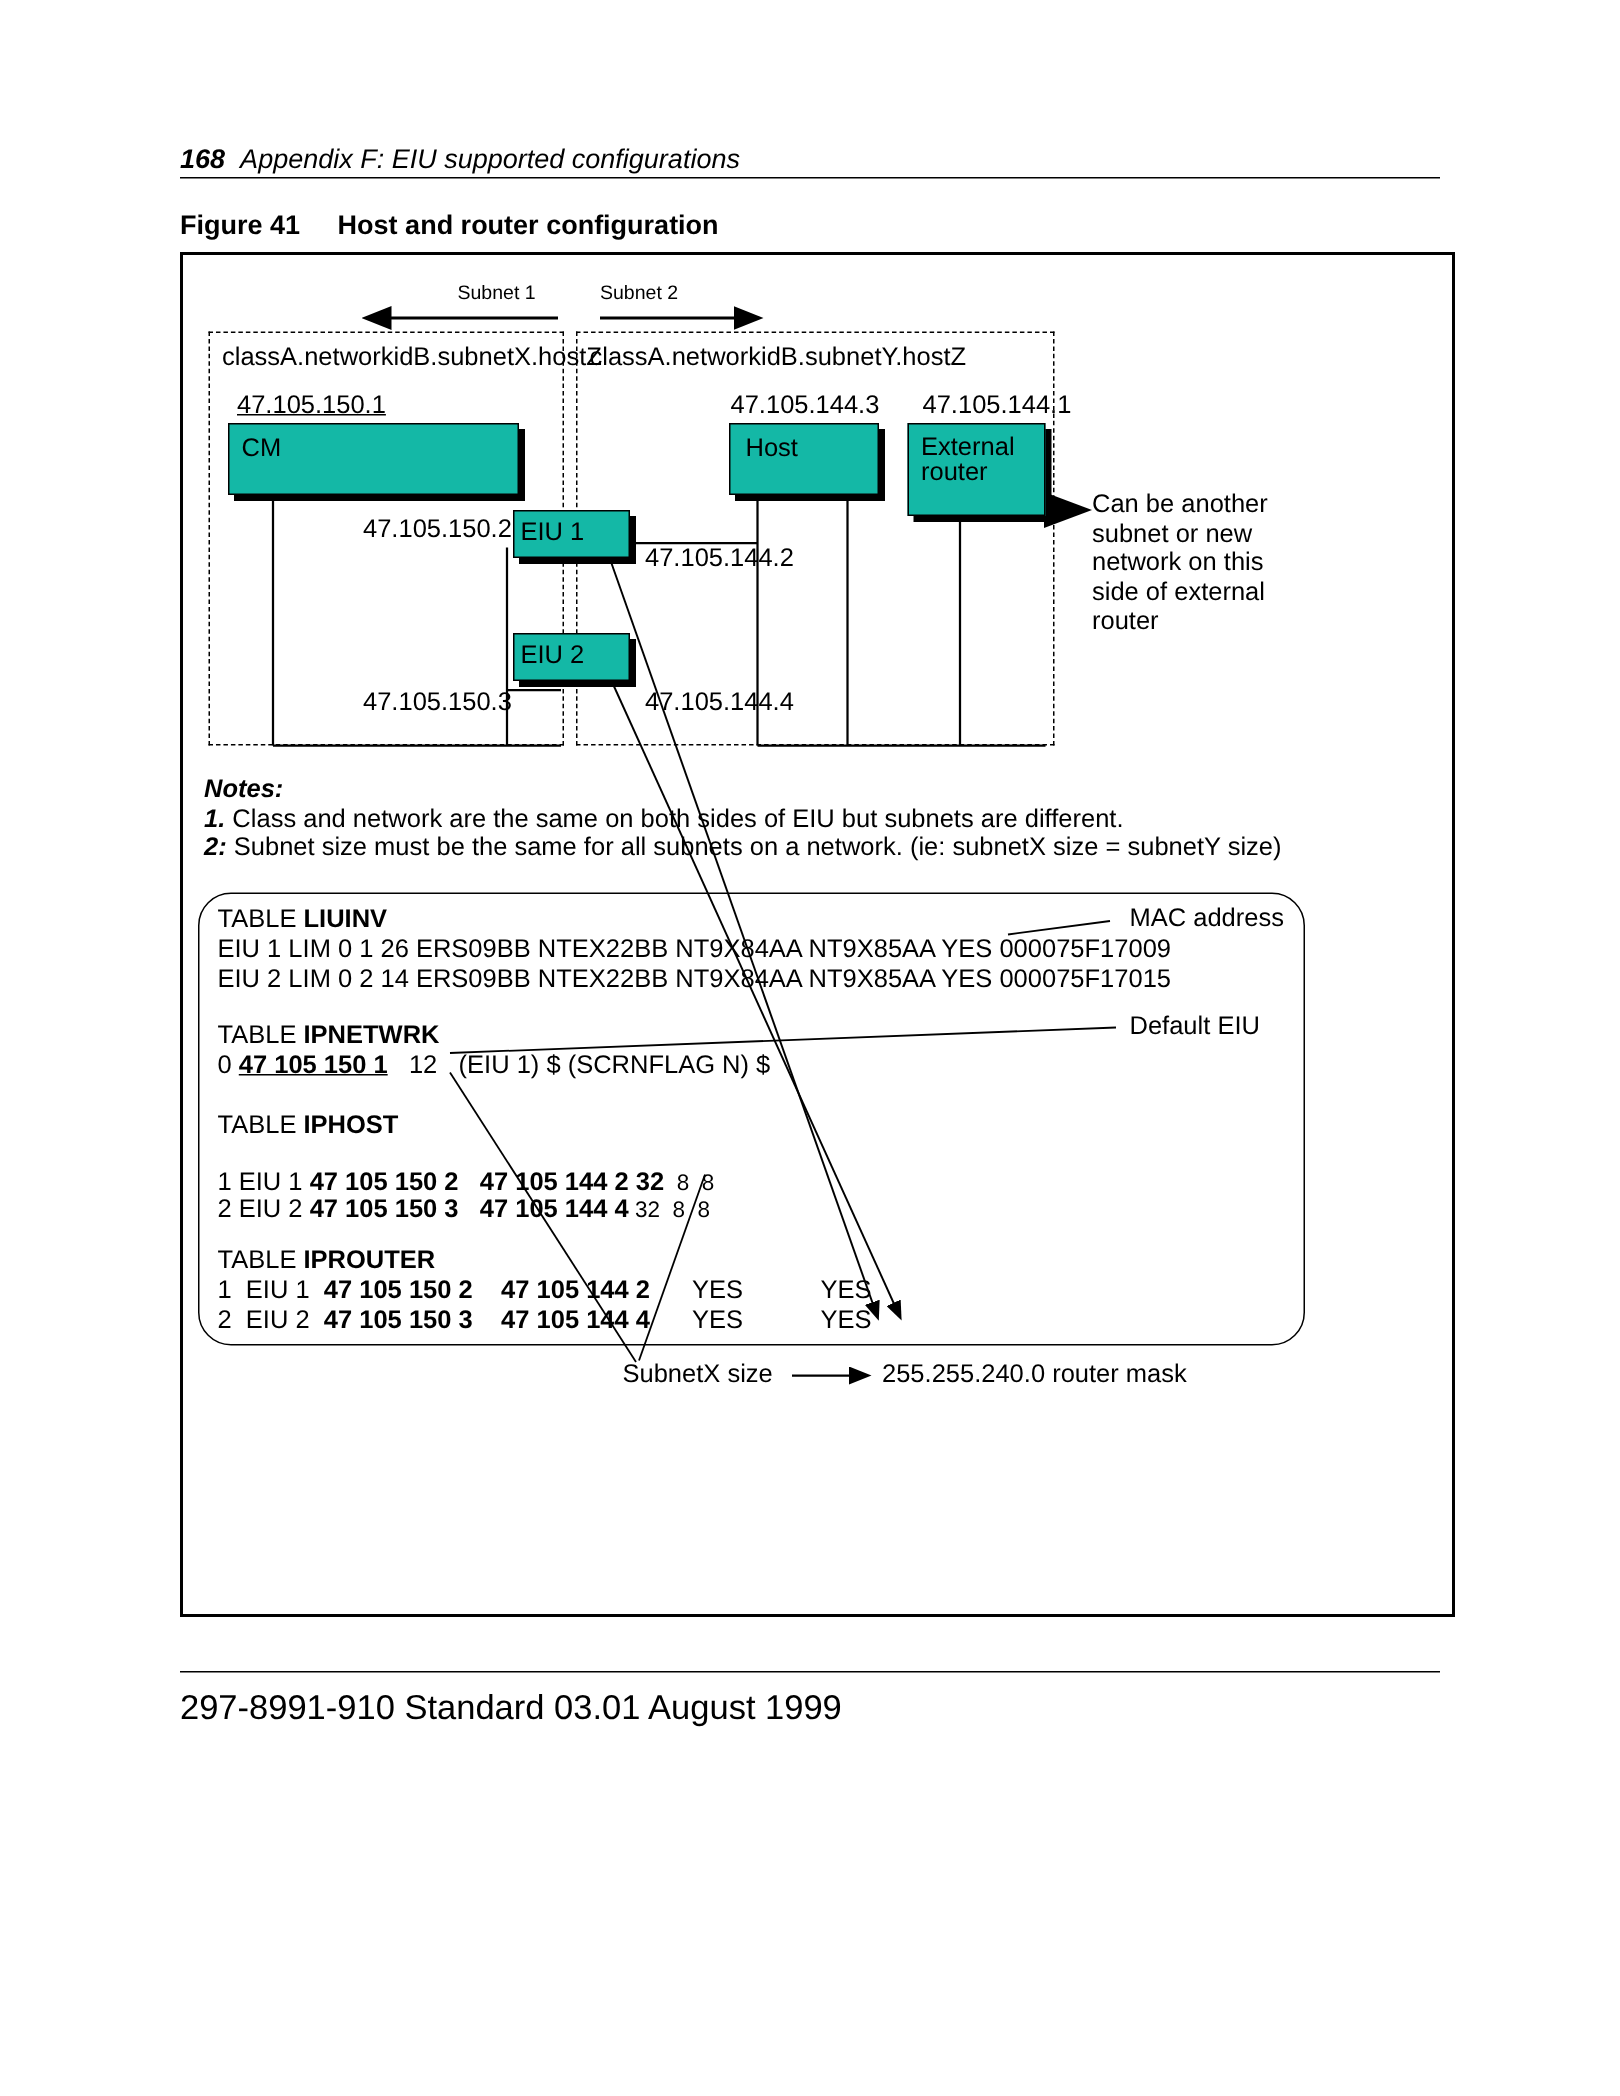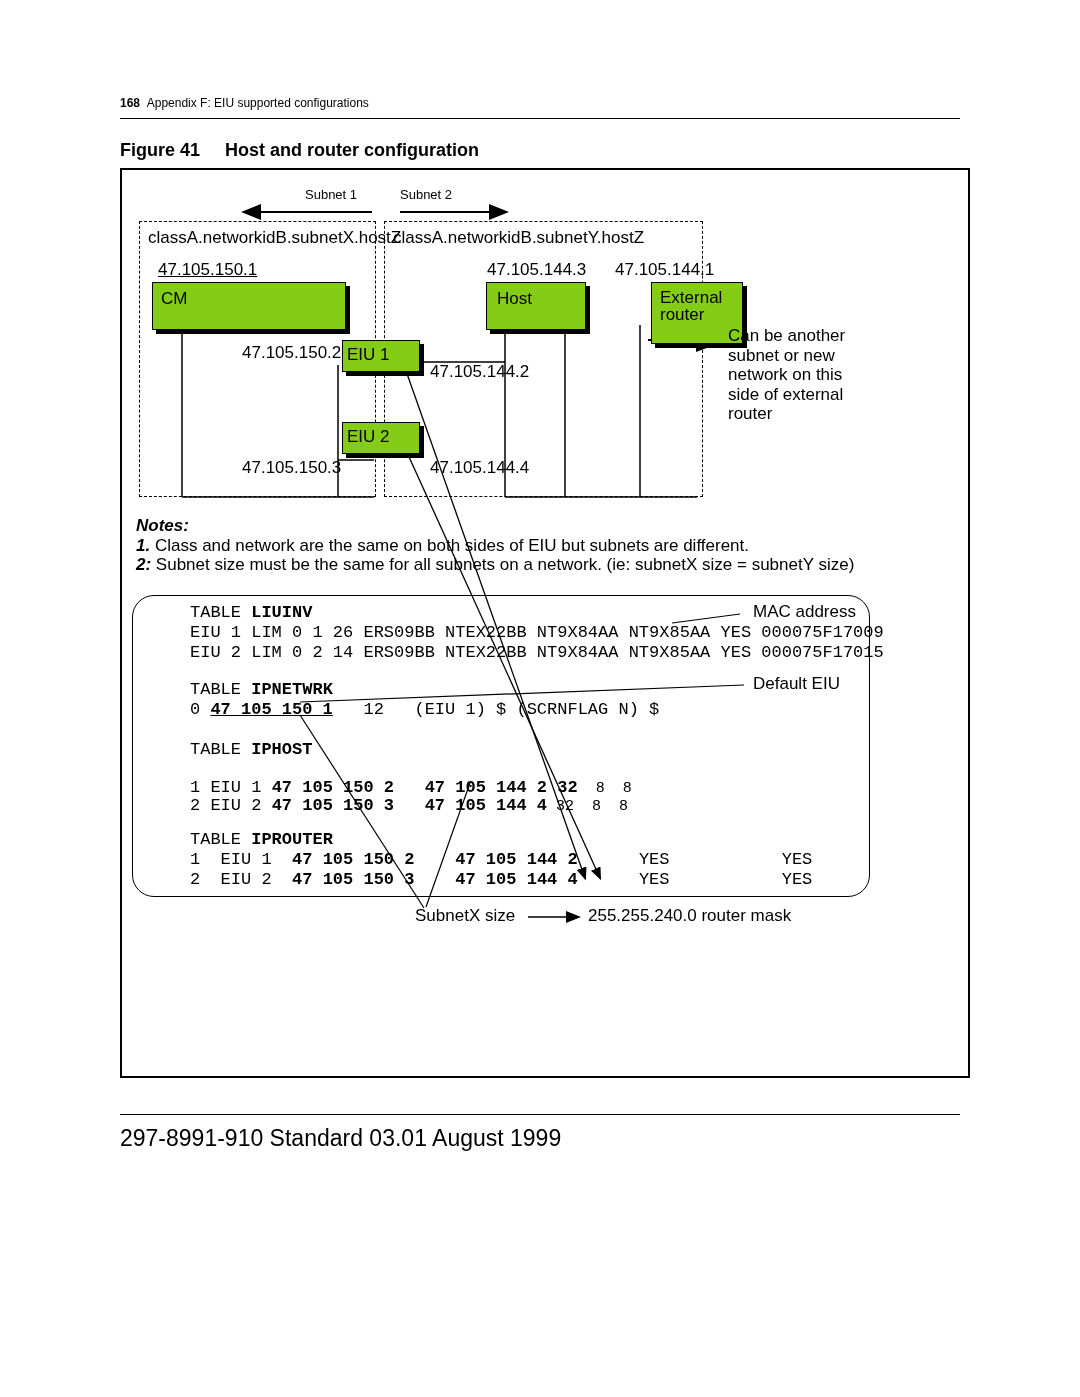--- a/index.html
+++ b/index.html
@@ -19,21 +19,22 @@
   .hr {
     position: absolute;
     left: 120px;
     width: 840px;
     border-top: 1.5px solid #000;
   }
   .header-line {
     position: absolute;
     left: 120px;
     top: 96px;
-    font-size: 12px;
+    font-size: 18px;
+    font-style: italic;
   }
   .header-line .pn {
     font-weight: bold;
   }
   .fig-caption {
     position: absolute;
     left: 120px;
     top: 140px;
     font-size: 18px;
     font-weight: bold;
@@ -52,21 +53,21 @@
     position: absolute;
     font-size: 13px;
   }
   .dashed-box {
     position: absolute;
     border: 1px dashed #000;
   }
   .shadow-box {
     position: absolute;
     border: 1.8px solid #000;
-    background: #84cc16;
+    background: #14b8a6;
     font-size: 17px;
     display: flex;
     align-items: flex-start;
     padding: 6px 8px;
     box-shadow: 4px 4px 0 #000;
   }
   .lbl {
     position: absolute;
     font-size: 17px;
     white-space: nowrap;
@@ -87,25 +88,24 @@
   .round-box {
     position: absolute;
     left: 132px;
     top: 595px;
     width: 736px;
     height: 300px;
     border: 1.6px solid #000;
     border-radius: 22px;
   }
   .mono {
-    font-family: Liberation Mono, monospace;
+    font-family: Liberation Sans, sans-serif;
     font-size: 17px;
     white-space: pre;
     position: absolute;
-    margin-left: 45px;
   }
   .mono b { font-weight: bold; }
   .mono .uu { text-decoration: underline; font-weight: bold; }
   .small { font-size: 15px; }
 
   .footer {
     position: absolute;
     left: 120px;
     top: 1125px;
     font-size: 23px;
@@ -190,21 +190,21 @@
   <div class="shadow-box" style="left:152px; top:282px; width:176px; height:34px;">
     <span>CM</span>
   </div>
 
   <span class="lbl" style="left:487px; top:260px;">47.105.144.3</span>
   <div class="shadow-box" style="left:486px; top:282px; width:80px; height:34px;padding-left:10px;">
     <span>Host</span>
   </div>
 
   <span class="lbl" style="left:615px; top:260px;">47.105.144.1</span>
-  <div class="shadow-box" style="left:605px; top:282px; width:74px; height:48px; flex-direction:column; line-height:1.0;margin-left:46px;">
+  <div class="shadow-box" style="left:605px; top:282px; width:74px; height:48px; flex-direction:column; line-height:1.0;">
     <span>External</span>
     <span>router</span>
   </div>
 
   <span class="lbl" style="left:242px; top:343px;">47.105.150.2</span>
   <span class="lbl" style="left:430px; top:362px;">47.105.144.2</span>
   <div class="shadow-box" style="left:342px; top:340px; width:68px; height:22px; padding:4px;">
     <span>EIU 1</span>
   </div>
 

